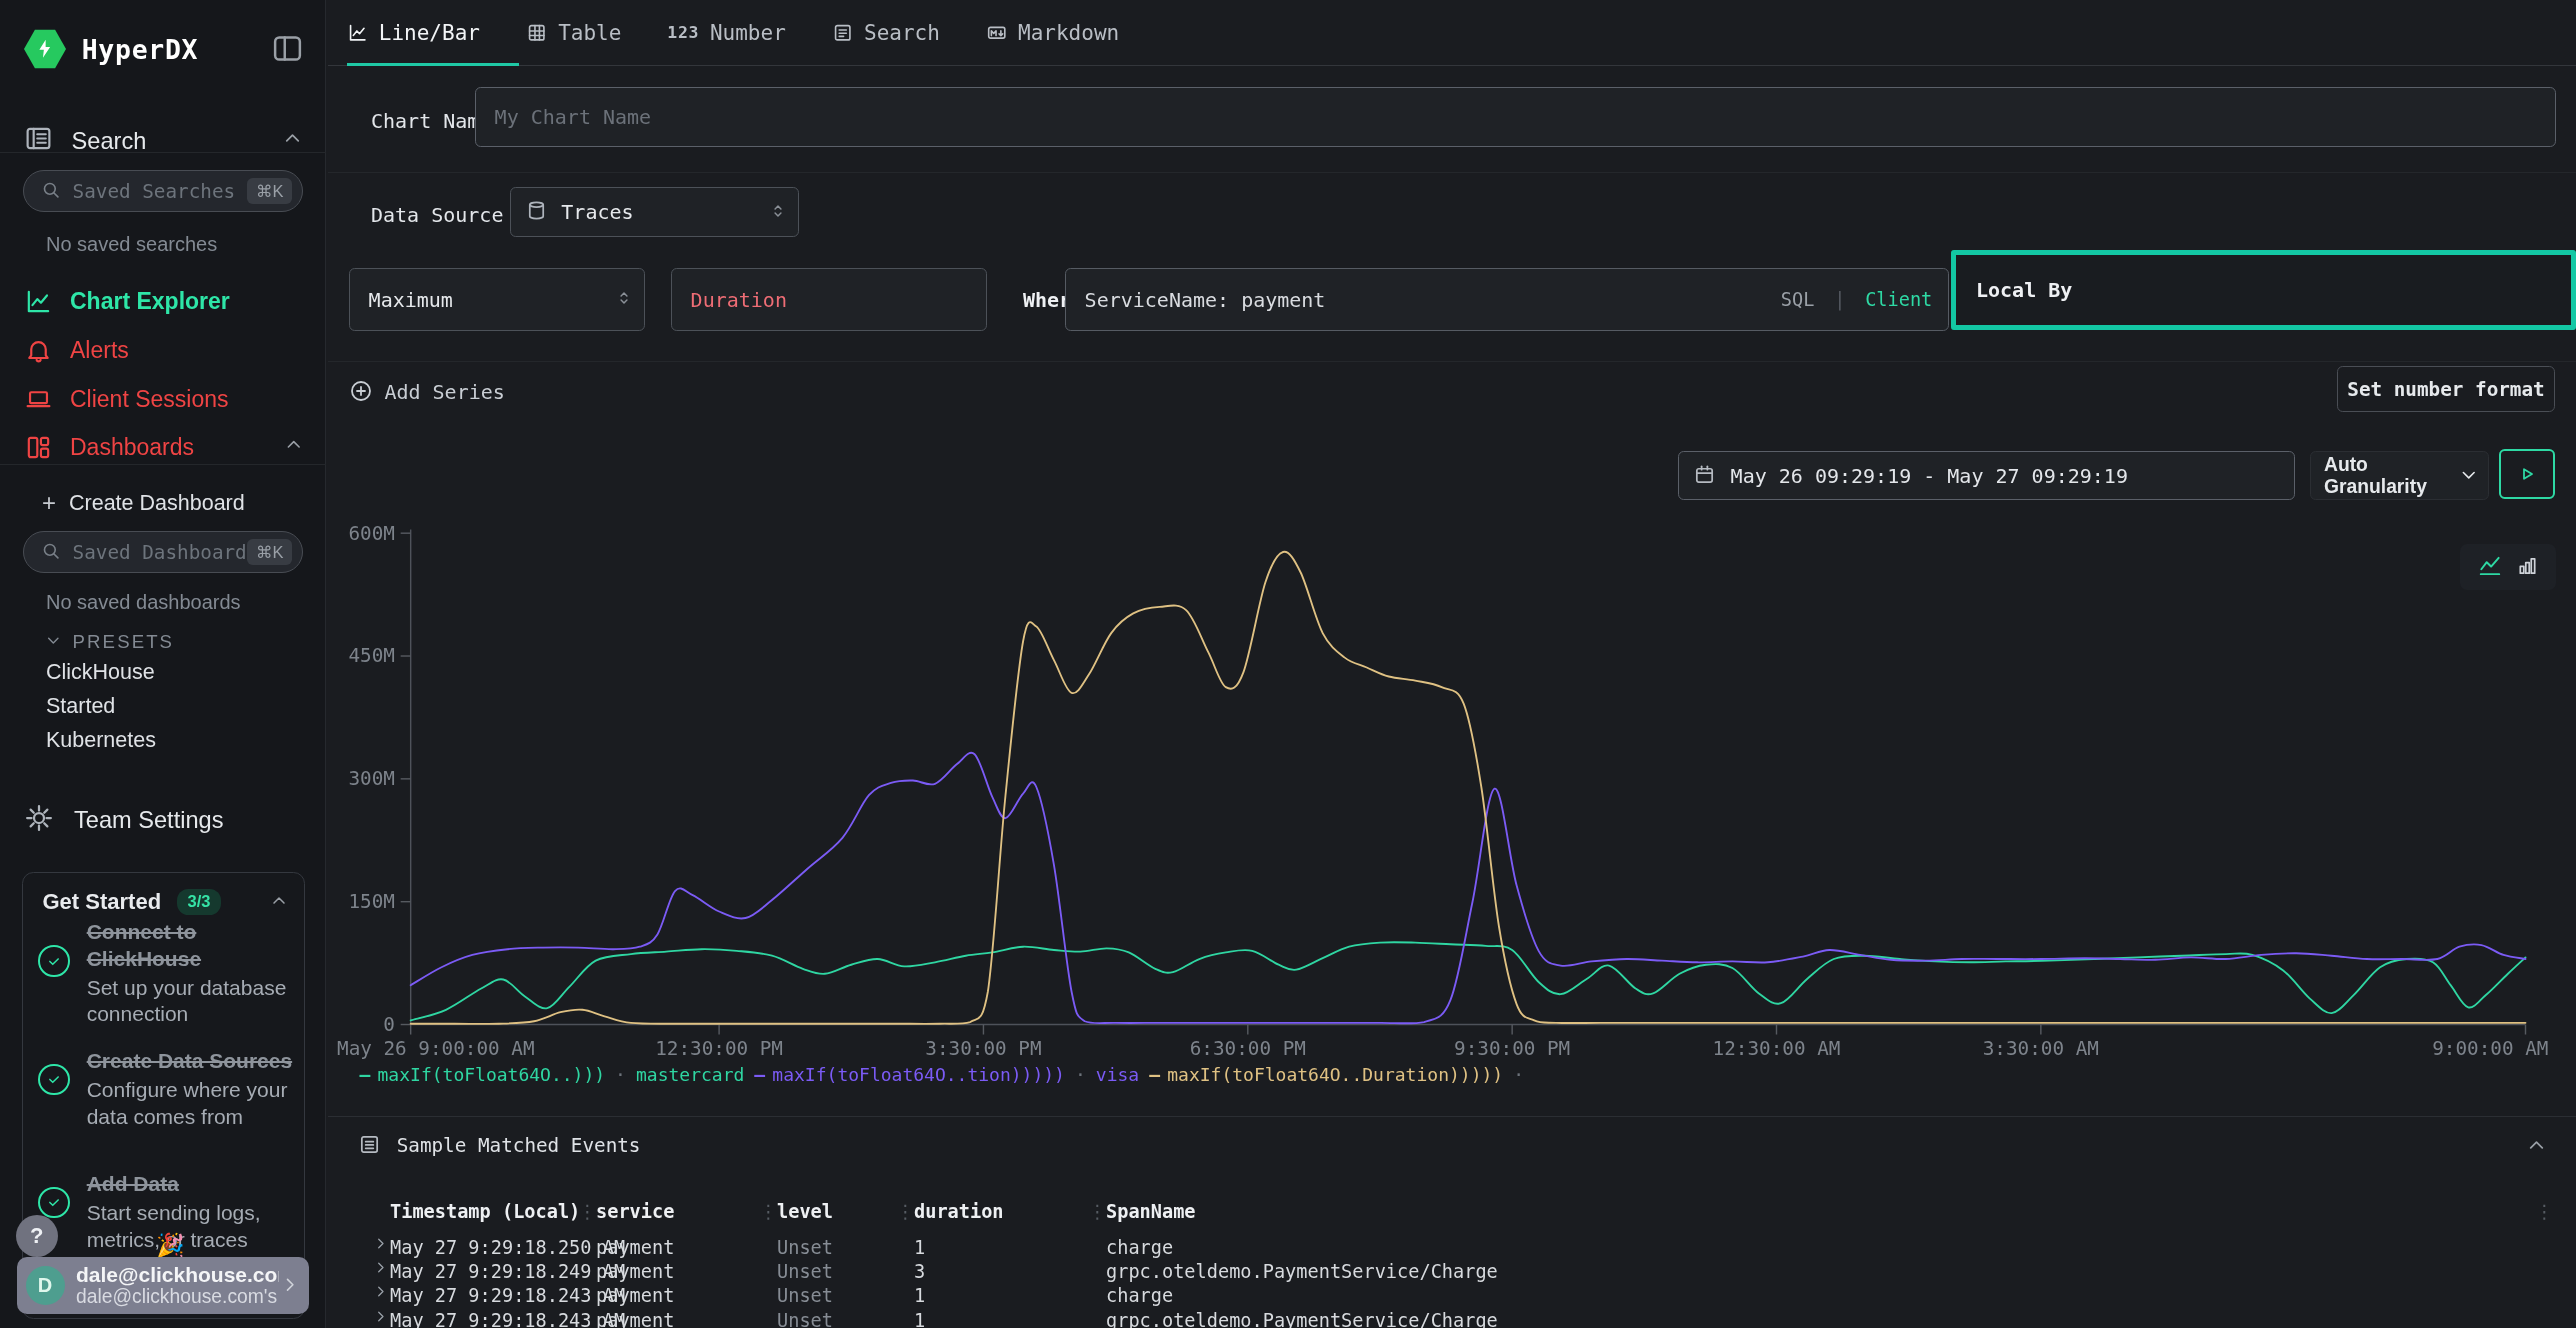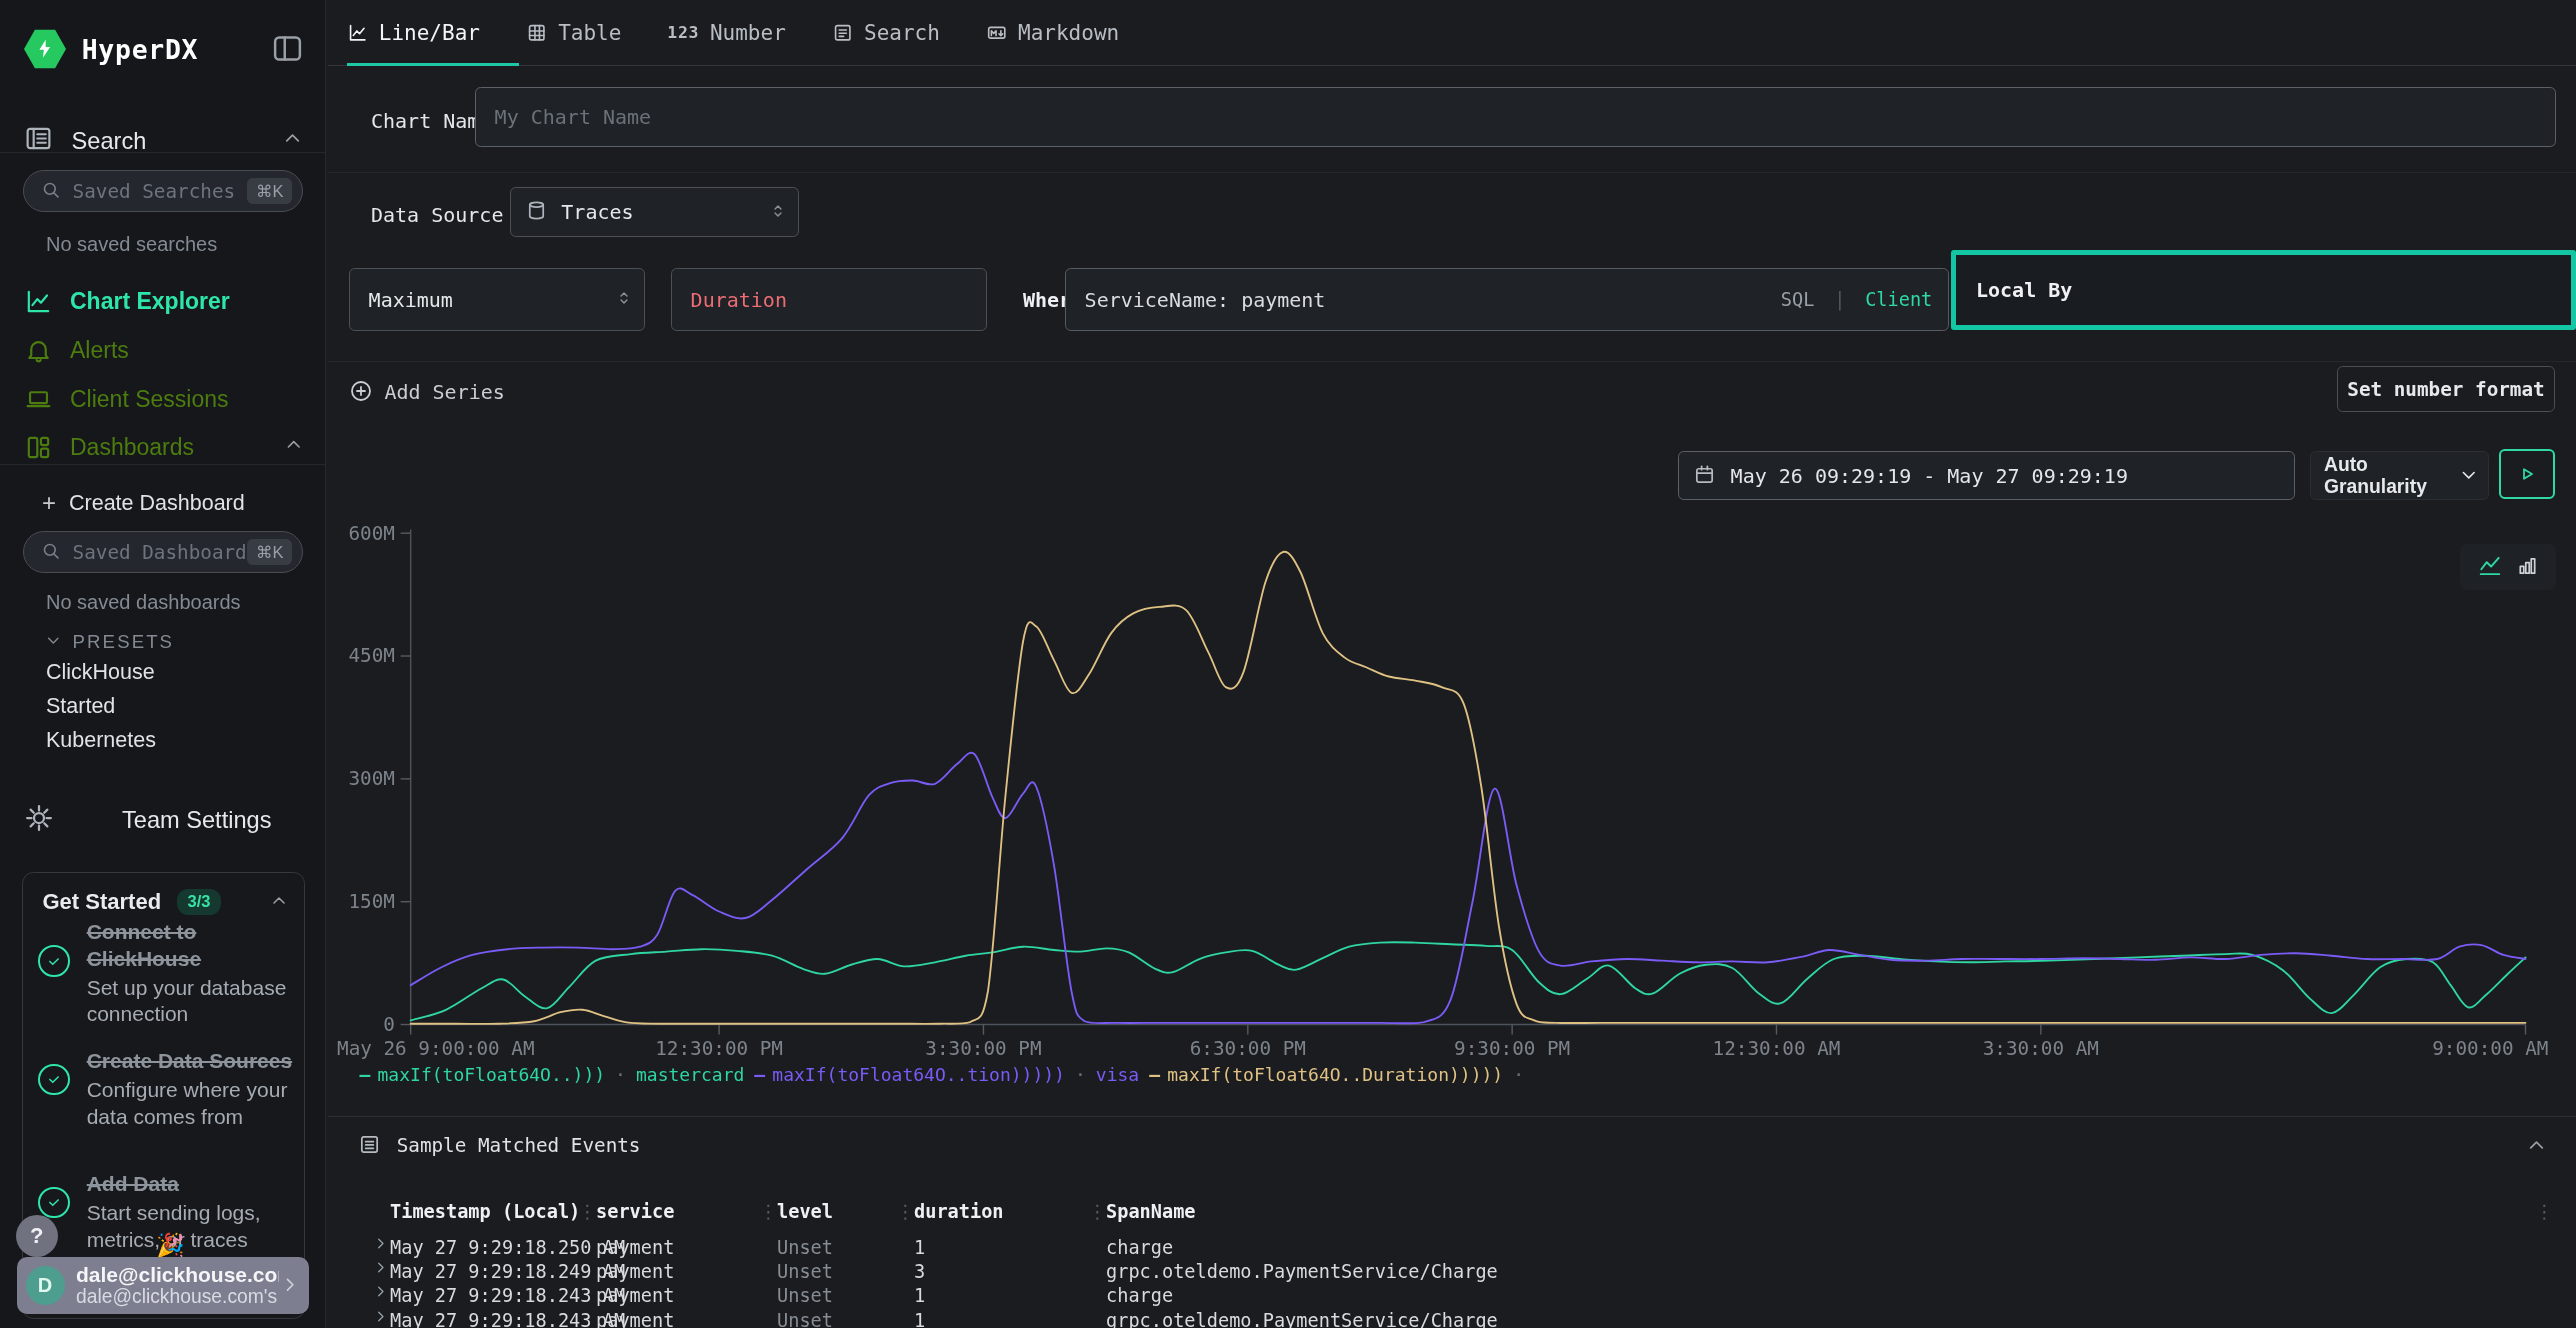--- a/index.html
+++ b/index.html
@@ -16,21 +16,21 @@
   .logo-hex{width:42px;height:42px;background:#26c95f;display:flex;align-items:center;justify-content:center;
             clip-path:polygon(26% 4%,74% 4%,100% 50%,74% 96%,26% 96%,0% 50%);}
   .brand{font-family:"DejaVu Sans Mono",monospace;font-weight:bold;font-size:26.5px;color:#fff;margin-left:15.7px;letter-spacing:0.7px;}
   .side-div{position:absolute;left:0;width:326px;height:1.4px;background:#24272b;}
   .pill{position:absolute;left:23px;width:280px;height:42px;border-radius:21px;background:#24272d;
         border:1.4px solid #484c53;display:flex;align-items:center;color:#6d747c;}
   .pill .ph{font-family:"DejaVu Sans Mono",monospace;font-size:19.3px;margin-left:11.4px;}
   .kbd{margin-left:auto;margin-right:10px;background:#383c43;color:#9aa0a7;border-radius:5.7px;
        font-size:16.5px;padding:3.6px 8.6px;font-family:"Liberation Sans",sans-serif;}
   .navrow{position:absolute;left:0;width:326px;height:43px;display:flex;align-items:center;padding:0 21.5px 0 24px;
-          font-size:23px;color:#4d7c0f;cursor:pointer;}
+          font-size:23px;color:#ef4444;cursor:pointer;}
   .navrow .lbl{margin-left:17px;}
   .navrow.active{color:#2ee6a8;font-weight:bold;}
   .muted{color:#838a93;}
   .preset{position:absolute;left:46px;font-size:21.5px;color:#dfe2e6;cursor:pointer;}
   
   #gscard{position:absolute;left:21.5px;top:872px;width:283px;height:447px;border:1.4px solid #34383f;
           border-radius:11.4px;background:#16181c;}
   .gs-title{font-size:22px;font-weight:bold;color:#e9ebee;}
   .gs-badge{background:#15392e;color:#35e3a6;font-size:16.5px;font-weight:bold;border-radius:11.4px;padding:3.6px 10.7px;margin-left:15.7px;}
   .gs-item{position:absolute;left:15.7px;right:10px;display:flex;align-items:flex-start;}
@@ -193,21 +193,21 @@
             <polyline points="6,9.5 12,15.5 18,9.5"></polyline>
           </svg></span>
       <span class="muted" style="font-size:18.6px;letter-spacing:2.1px;margin-left:10px;">PRESETS</span>
     </div>
     <div id="presets-list">
         <div class="preset" style="top: 660px;">ClickHouse</div>
         <div class="preset" style="top: 694px;">Started</div>
         <div class="preset" style="top: 728px;">Kubernetes</div>
       </div>
 
-    <div class="abs flex" style="left:24px;top:799px;right:21.5px;height:43px;font-size:23.6px;color:#e6e9ec;gap:48px;">
+    <div class="abs flex" style="left:24px;top:799px;right:21.5px;height:43px;font-size:23.6px;color:#e6e9ec;">
       <span id="gear-slot" style="color:#aeb4bc;"><svg width="30" height="30" viewBox="0 0 24 24" fill="none" stroke="currentColor" stroke-width="1.8" stroke-linecap="round" stroke-linejoin="round">
             <circle cx="12" cy="12" r="4"></circle>
             <path d="M12 2.5v3.5M12 18v3.5M2.5 12h3.5M18 12h3.5M5.3 5.3l2.5 2.5M16.2 16.2l2.5 2.5M18.7 5.3l-2.5 2.5M7.8 16.2l-2.5 2.5"></path>
           </svg></span>
       <span style="margin-left:20px;">Team Settings</span>
     </div>
 
     <div id="gscard">
       <div class="flex" style="margin:15.7px 14.3px 0 20px;">
         <span class="gs-title">Get Started</span>

